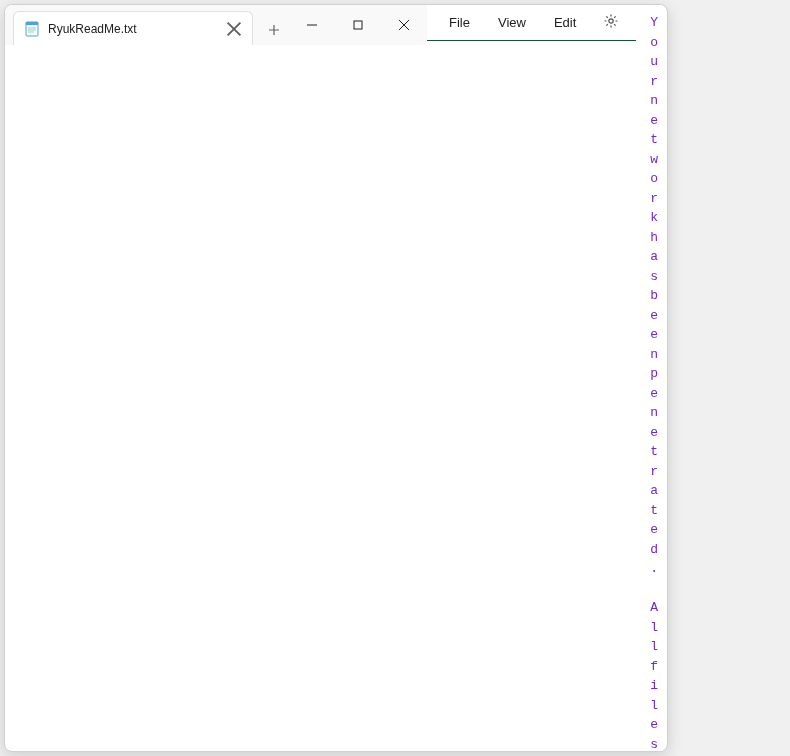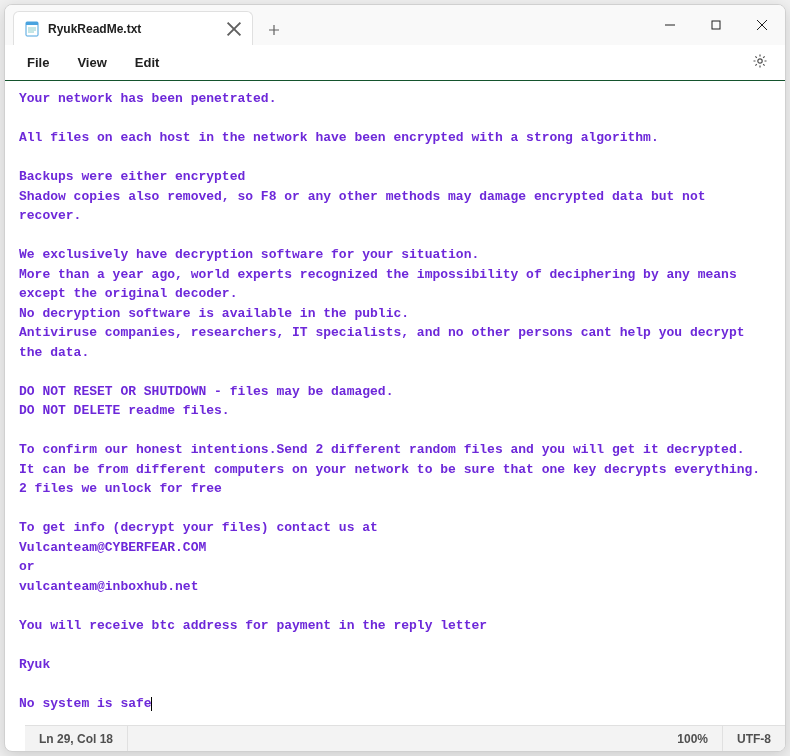--- a/index.html
+++ b/index.html
@@ -4,31 +4,30 @@
   <style>
     * { box-sizing: border-box; margin: 0; padding: 0; }
     body {
       font-family: 'Segoe UI', Tahoma, sans-serif;
       background: #f0f0f0;
       width: 790px;
       height: 756px;
       overflow: hidden;
     }
     .window {
-      width: 782px;
+      width: 664px;
       height: 748px;
       margin: 4px;
       background: #ffffff;
       border: 1px solid #d0d0d0;
       border-radius: 8px;
       box-shadow: 0 4px 16px rgba(0,0,0,0.15);
       display: flex;
-      flex-direction: column;
+      flex-direction: row;
       overflow: hidden;
-      font-weight: bold;
     }
     .titlebar {
       height: 40px;
       background: #f9f9f9;
       display: flex;
       align-items: stretch;
       border-bottom: none;
     }
     .tab-area {
       display: flex;

